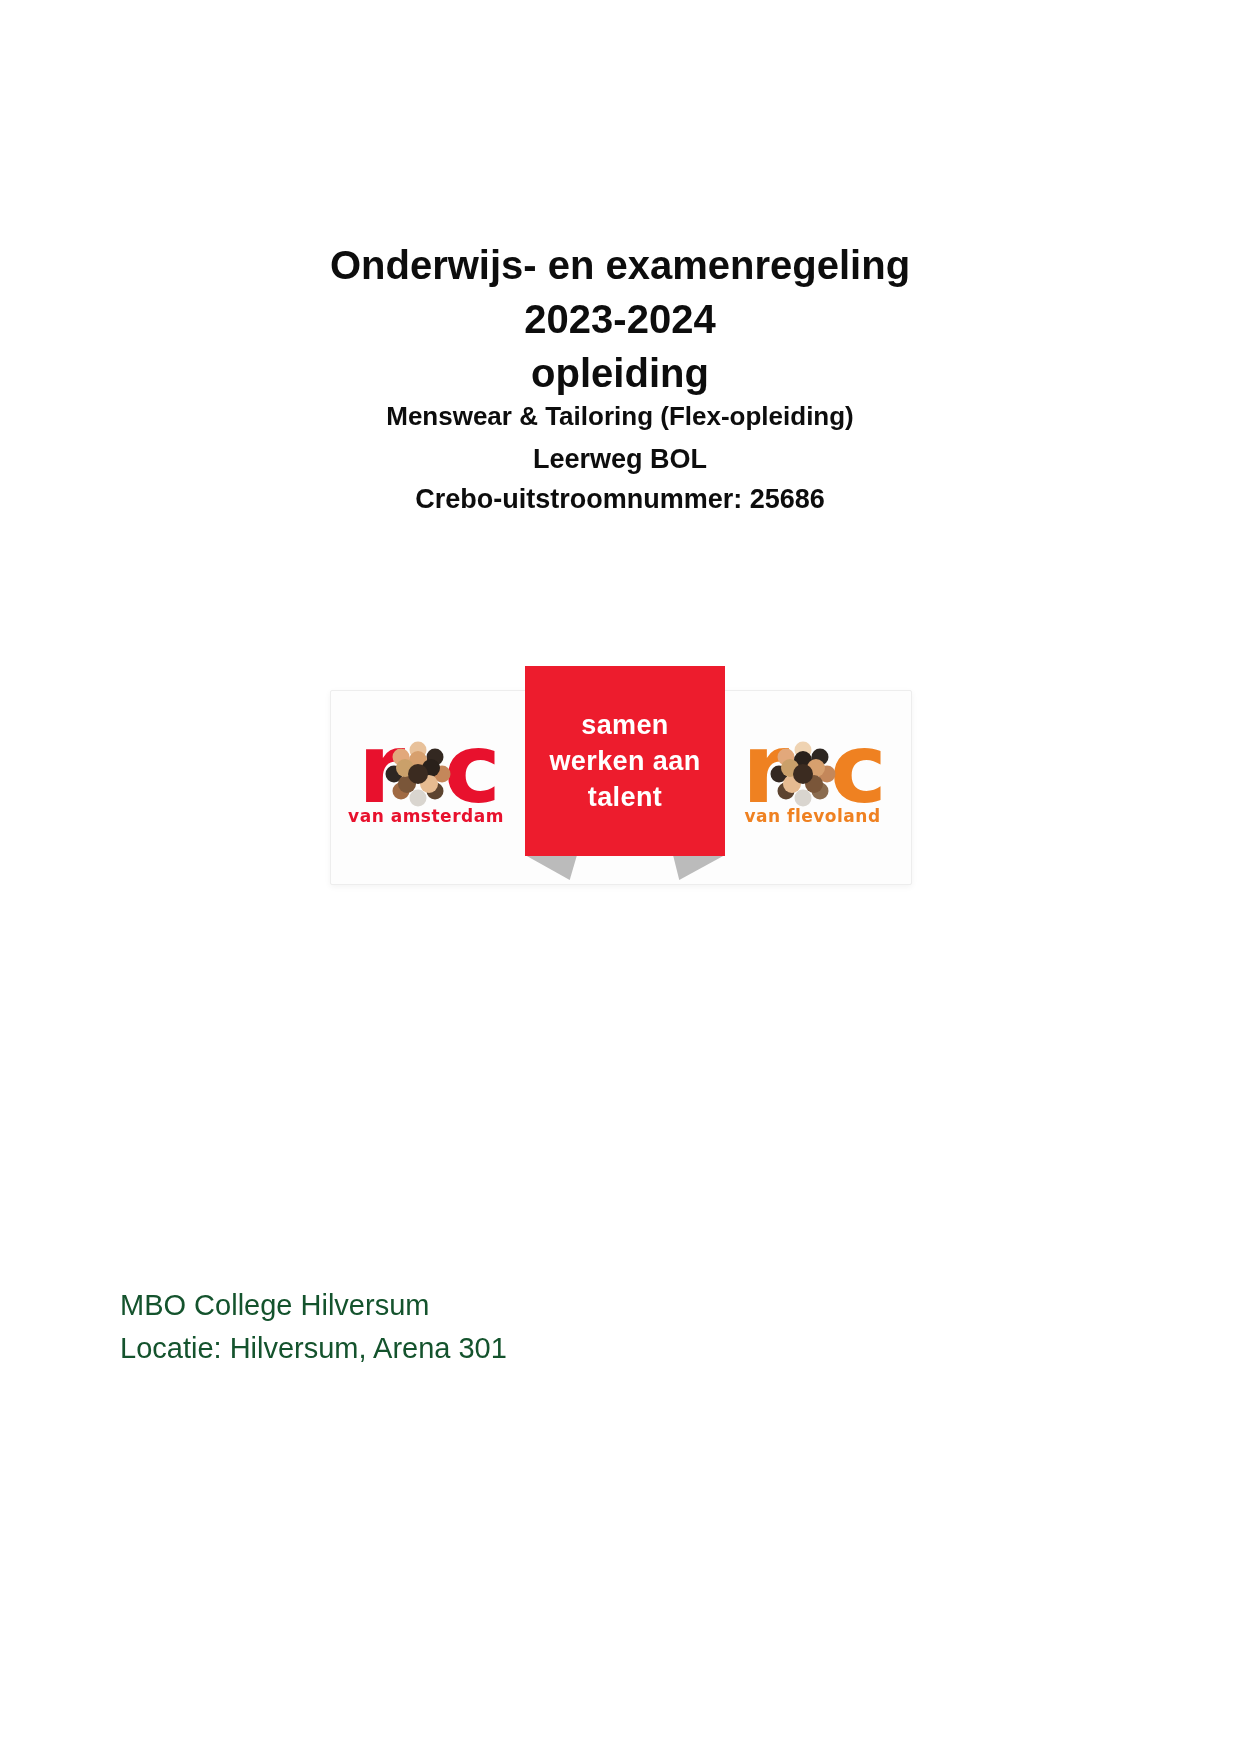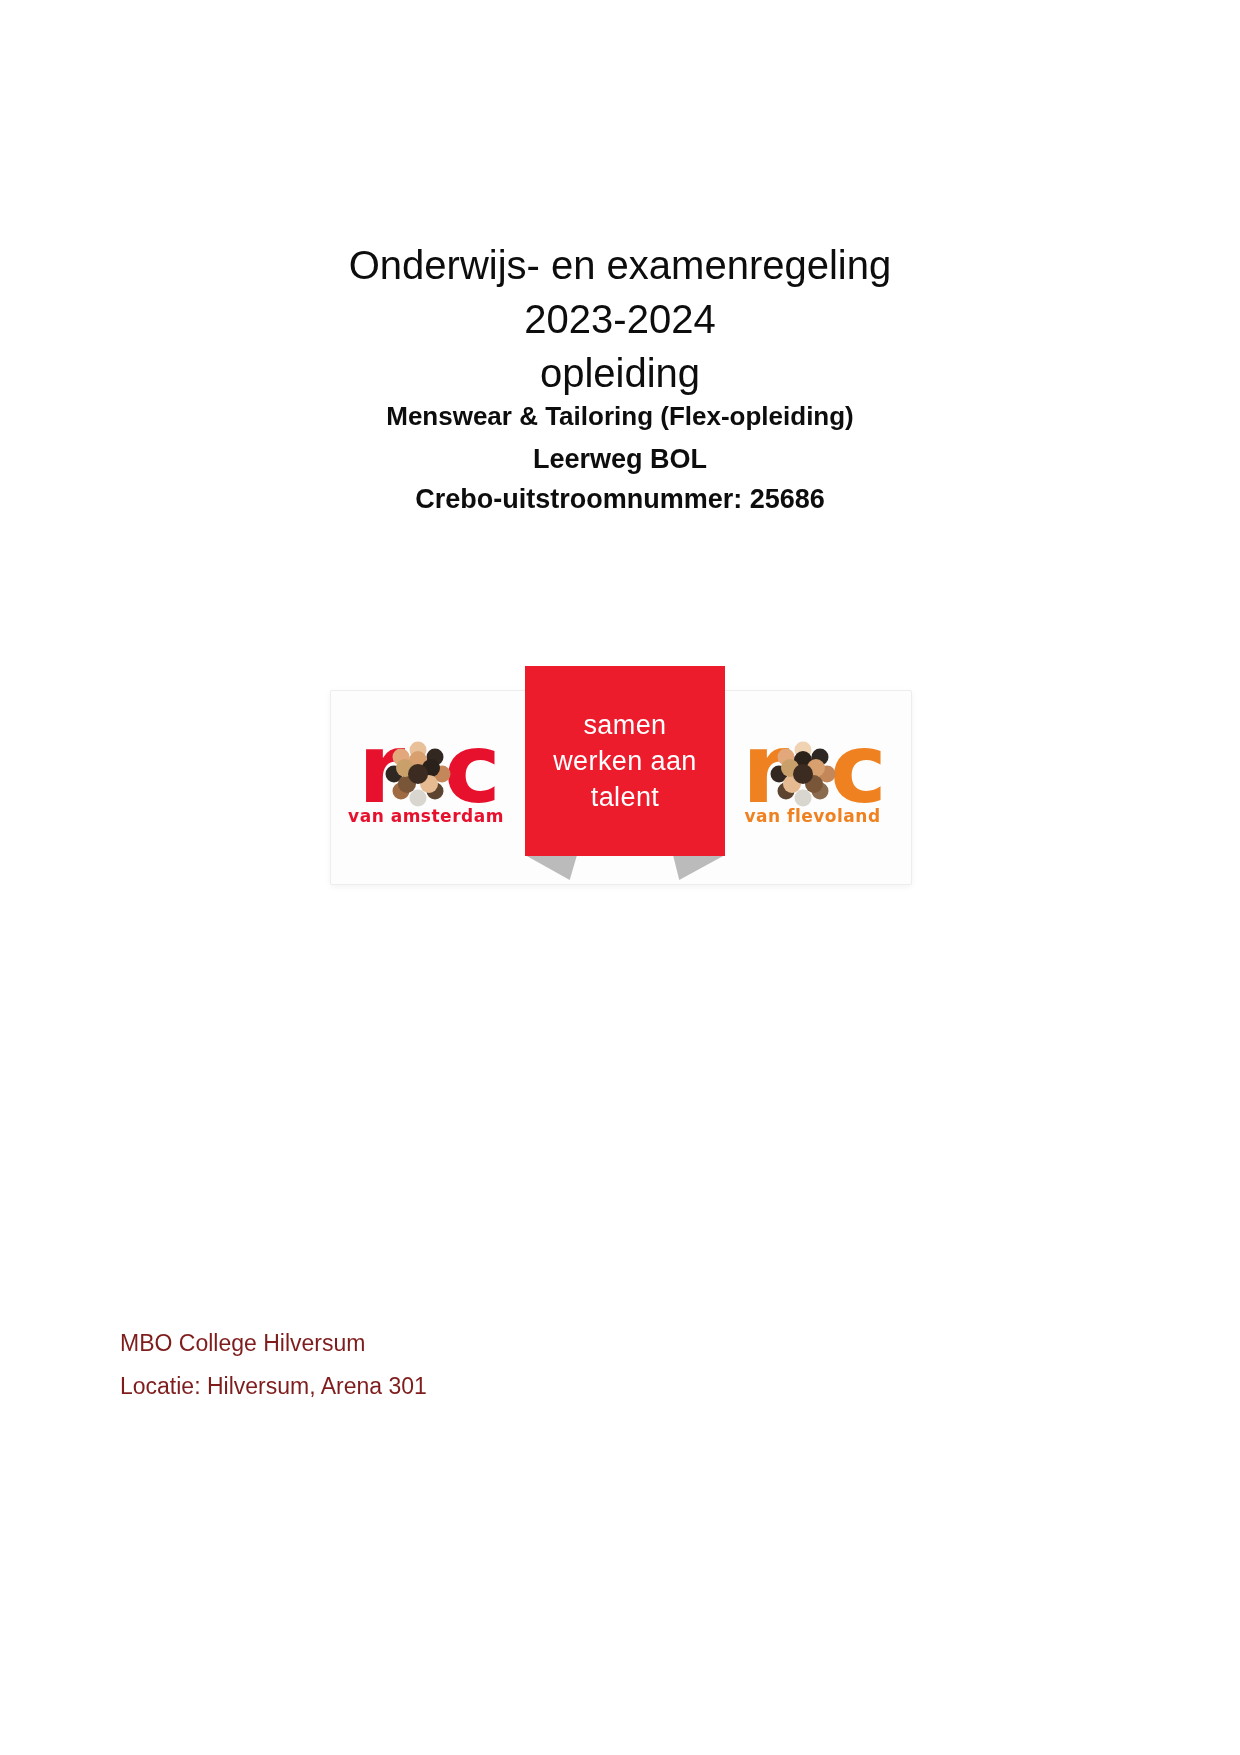--- a/index.html
+++ b/index.html
@@ -13,40 +13,40 @@
     overflow:hidden;
   }
   
   .title-block{
     position:absolute;
     top:238px;left:0;
     width:1240px;
     text-align:center;
     color:#0d0d0d;
   }
-  .t-xl{font-size:40px;line-height:54px;font-weight:normal;}
+  .t-xl{font-size:40px;line-height:54px;font-weight:bold;}
   .t-lg{font-size:26px;line-height:45px;font-weight:bold;}
   .t-md{font-size:27px;line-height:40px;font-weight:bold;}
   .subtitle-block{margin-top:-6px;}
   .tertiary-block{margin-top:0;}
   
   .banner{position:absolute;top:666px;left:0;width:1240px;height:222px;}
   .logo-card{
     position:absolute;left:330px;top:24px;width:580px;height:193px;
     background:#fdfdfd;border:1px solid #ededed;border-radius:2px;
     box-shadow:0 2px 6px rgba(0,0,0,0.05);
     z-index:1;
   }
   .redbox{
     position:absolute;left:525px;top:0;width:200px;height:190px;
     background:#ED1C2D;z-index:3;
     display:flex;flex-direction:column;align-items:center;justify-content:center;
   }
   .redbox .bline{
-    color:#ffffff;font-size:27px;line-height:36px;font-weight:400;
+    color:#ffffff;font-size:27px;line-height:36px;font-weight:700;
     letter-spacing:0.4px;white-space:nowrap;
   }
   .fold{position:absolute;top:189px;width:52px;height:25px;background:#BBBBBB;z-index:2;}
   .fold-left{left:525px;clip-path:polygon(0 0,100% 0,86% 100%);}
   .fold-right{left:673px;clip-path:polygon(0 0,100% 0,12% 100%);}
   .roc-logo{
     position:absolute;top:70px;z-index:2;
     display:flex;flex-direction:column;align-items:center;
   }
   .roc-left{left:356px;width:140px;color:#E8112D;}
@@ -54,21 +54,21 @@
   .roc-logo svg{display:block;overflow:visible;}
   .roc-word{font-family:"DejaVu Sans", sans-serif;font-weight:bold;font-size:96px;fill:currentColor;}
   .roc-caption{
     font-family:"DejaVu Sans", sans-serif;
     font-size:17px;font-weight:bold;letter-spacing:0.5px;
     margin-top:-2px;white-space:nowrap;
   }
   
   .footer{
     position:absolute;left:120px;top:1291px;
-    font-size:23px;line-height:29px;color:#7f1d1d;margin-top:38px;
+    font-size:29px;line-height:29px;color:#14532d;
   }
   .footer .f-line2{margin-top:14px;}
 </style>
 </head>
 <body>
 
 <div class="page">
 
   <div class="title-block">
     <div class="t-xl">Onderwijs- en examenregeling</div>

